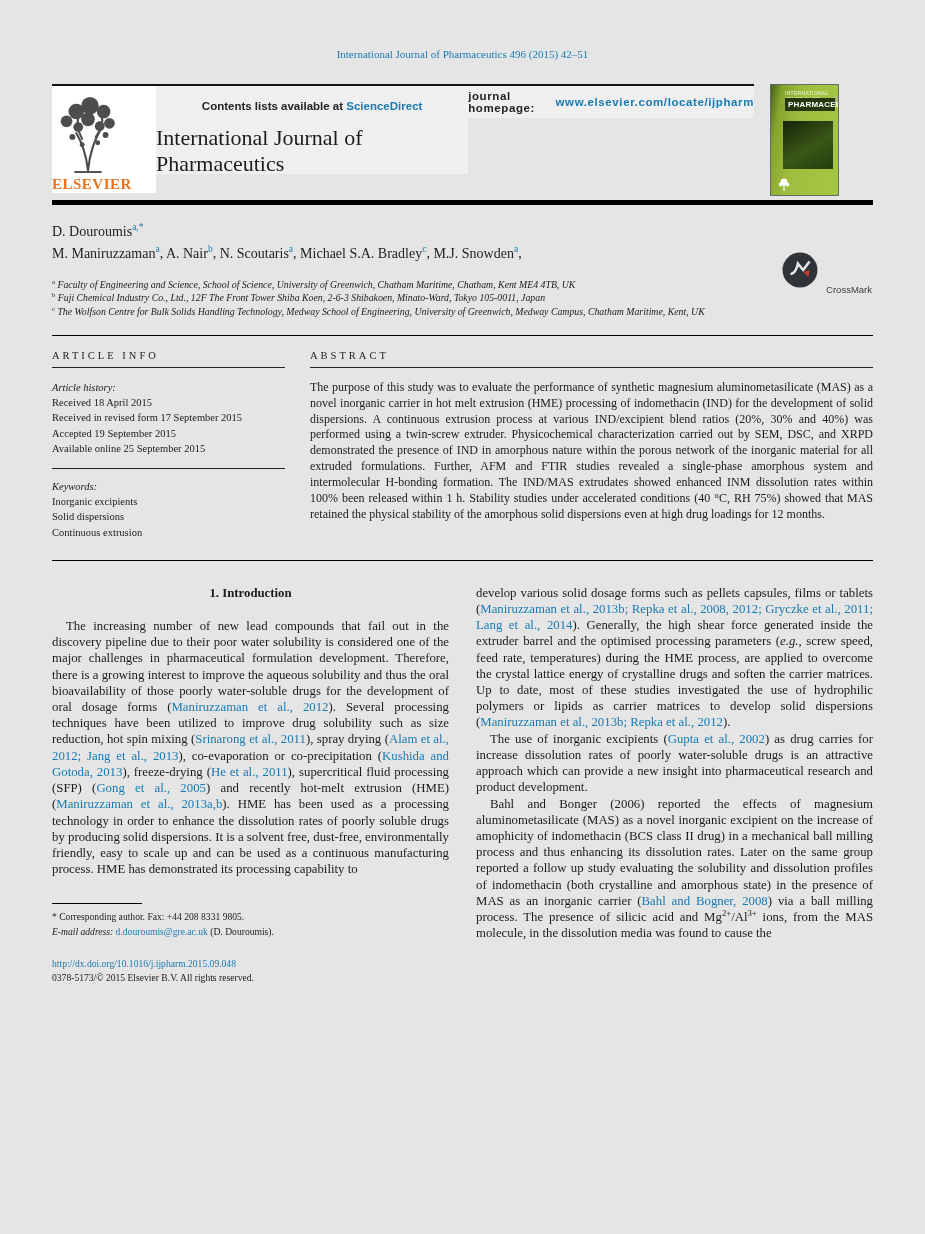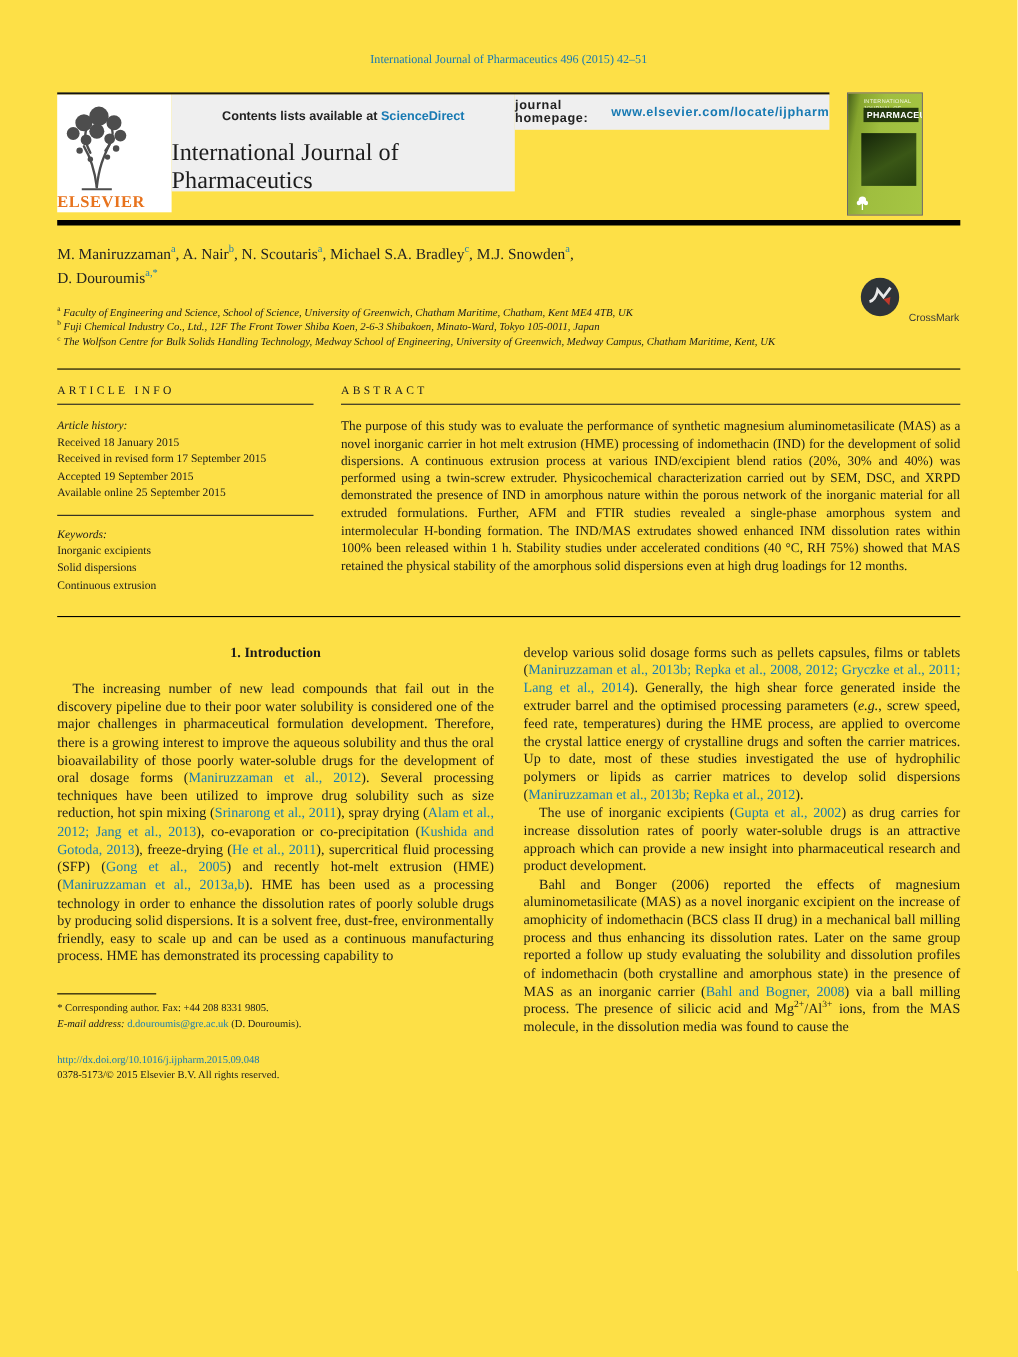--- a/index.html
+++ b/index.html
@@ -1,19 +1,19 @@
 <!DOCTYPE html>
 <html style="--link: #187ab3; --elsevier-orange: #e8731d; --header-gray: #efefef; --cover-green: #a6c643; --cover-dark-green: #24380c;"><head>
 <meta charset="utf-8">
 <style>
   * { margin:0; padding:0; box-sizing:border-box; }
   html,body { background:#ffffff; }
   .page {
     position:relative; width:925px; height:1234px; margin:0 auto;
-    background:#fde047; overflow:hidden; color:#1b1b1b;
+    background:#e5e5e5; overflow:hidden; color:#1b1b1b;
     font-family:"Liberation Serif","DejaVu Serif",serif;
   }
   .content { padding:0 52px; }
   .sans { font-family:"Liberation Sans","DejaVu Sans",sans-serif; }
   .lnk { color:var(--link,#187ab3); }
   .ital { font-style:italic; }
   sup { vertical-align:super; font-size:68%; line-height:0; }
 
   
   .top-citation { padding-top:48px; text-align:center; font-size:11px; color:var(--link,#187ab3); }
@@ -134,37 +134,37 @@
           <circle cx="9.2" cy="6.5" r="2" fill="#ffffff"></circle>
           <path d="M6 13 L6 6" stroke="#ffffff" stroke-width="1.2"></path>
         </svg>
       </div>
     </div>
 
     <div class="thick-rule"></div>
 
 
     <div class="authors">
+      <div><span>D. Douroumis</span><sup class="lnk">a,</sup><sup class="lnk">*</sup></div>
       <div><span>M. Maniruzzaman</span><sup class="lnk">a</sup><span>, A. Nair</span><sup class="lnk">b</sup><span>, N. Scoutaris</span><sup class="lnk">a</sup><span>, Michael S.A. Bradley</span><sup class="lnk">c</sup><span>, M.J. Snowden</span><sup class="lnk">a</sup><span>,</span></div>
-      <div><span>D. Douroumis</span><sup class="lnk">a,</sup><sup class="lnk">*</sup></div>
     </div>
 
     <div class="affiliations">
       <div><sup>a</sup><span class="ital"> Faculty of Engineering and Science, School of Science, University of Greenwich, Chatham Maritime, Chatham, Kent ME4 4TB, UK</span></div>
       <div><sup>b</sup><span class="ital"> Fuji Chemical Industry Co., Ltd., 12F The Front Tower Shiba Koen, 2-6-3 Shibakoen, Minato-Ward, Tokyo 105-0011, Japan</span></div>
       <div><sup>c</sup><span class="ital"> The Wolfson Centre for Bulk Solids Handling Technology, Medway School of Engineering, University of Greenwich, Medway Campus, Chatham Maritime, Kent, UK</span></div>
     </div>
 
     <div class="section-rule"></div>
 
     <div class="info-section">
       <div class="info-col">
         <div class="col-heading">ARTICLE INFO</div>
         <div class="info-label">Article history:</div>
-        <div class="info-line">Received 18 January 2015</div>
+        <div class="info-line">Received 18 April 2015</div>
         <div class="info-line">Received in revised form 17 September 2015</div>
         <div class="info-line">Accepted 19 September 2015</div>
         <div class="info-line">Available online 25 September 2015</div>
         <div class="info-divider"></div>
         <div class="info-label">Keywords:</div>
         <div class="info-line">Inorganic excipients</div>
         <div class="info-line">Solid dispersions</div>
         <div class="info-line">Continuous extrusion</div>
       </div>
       <div class="abs-col">

